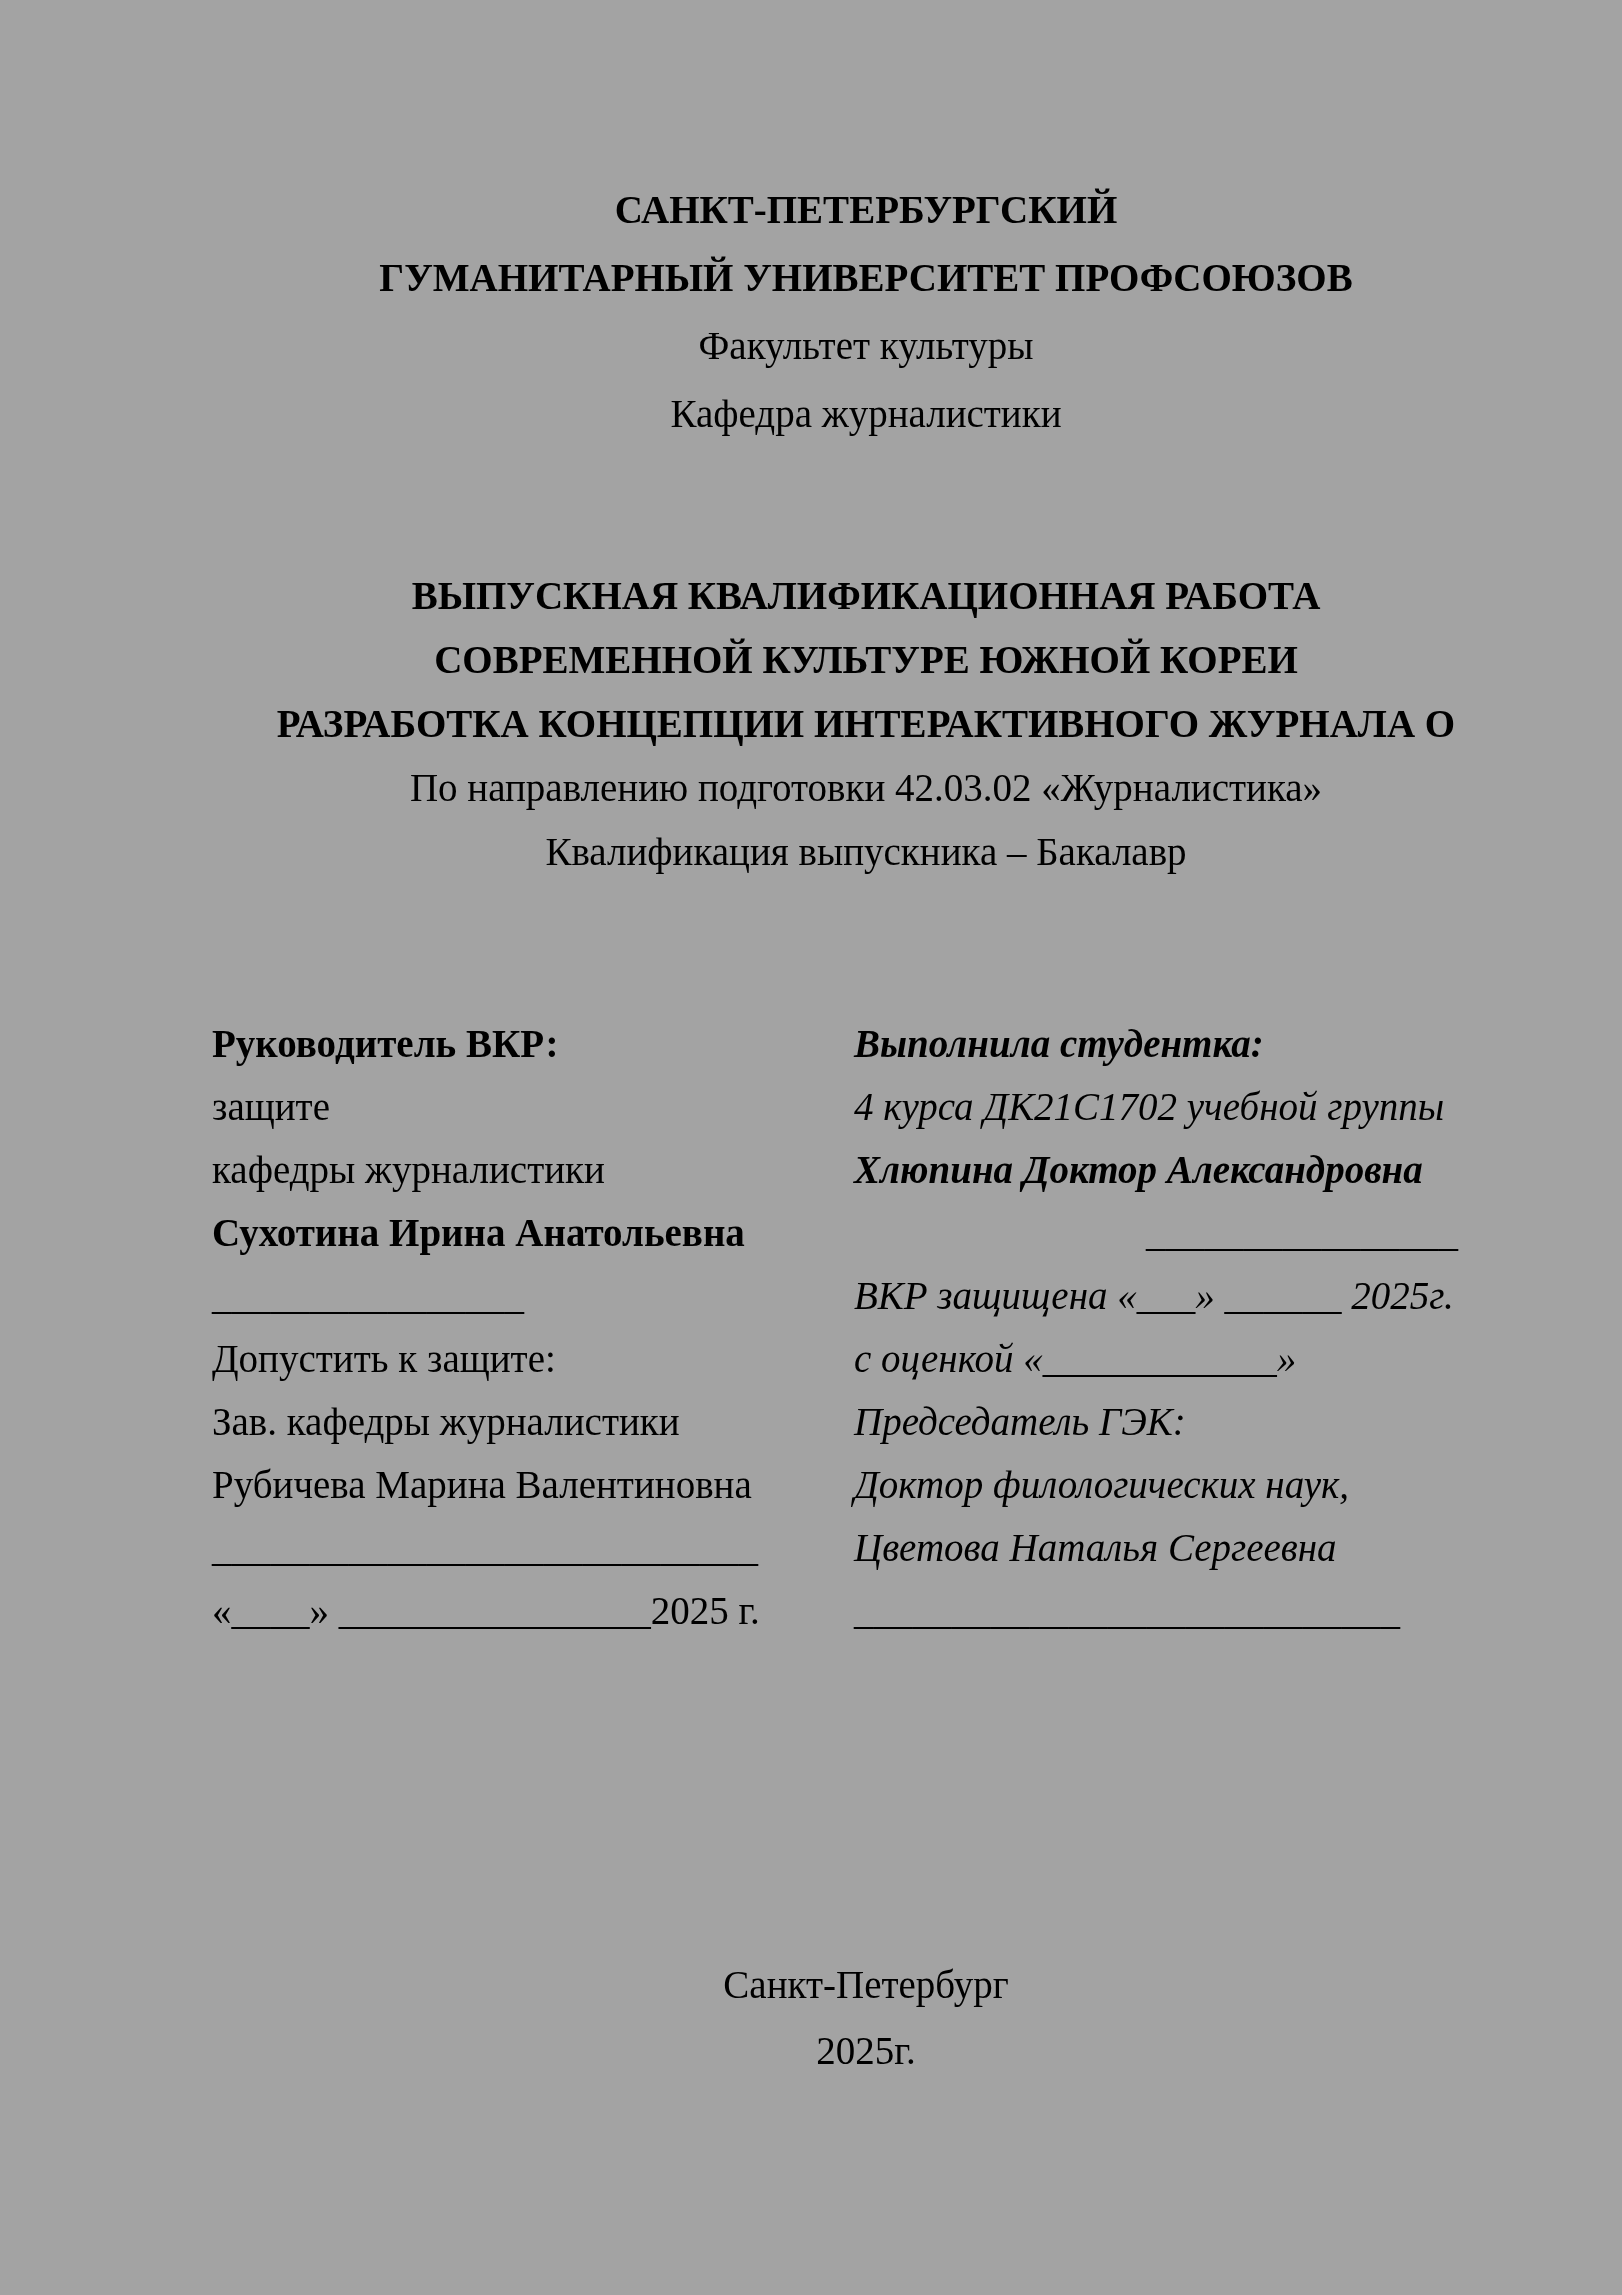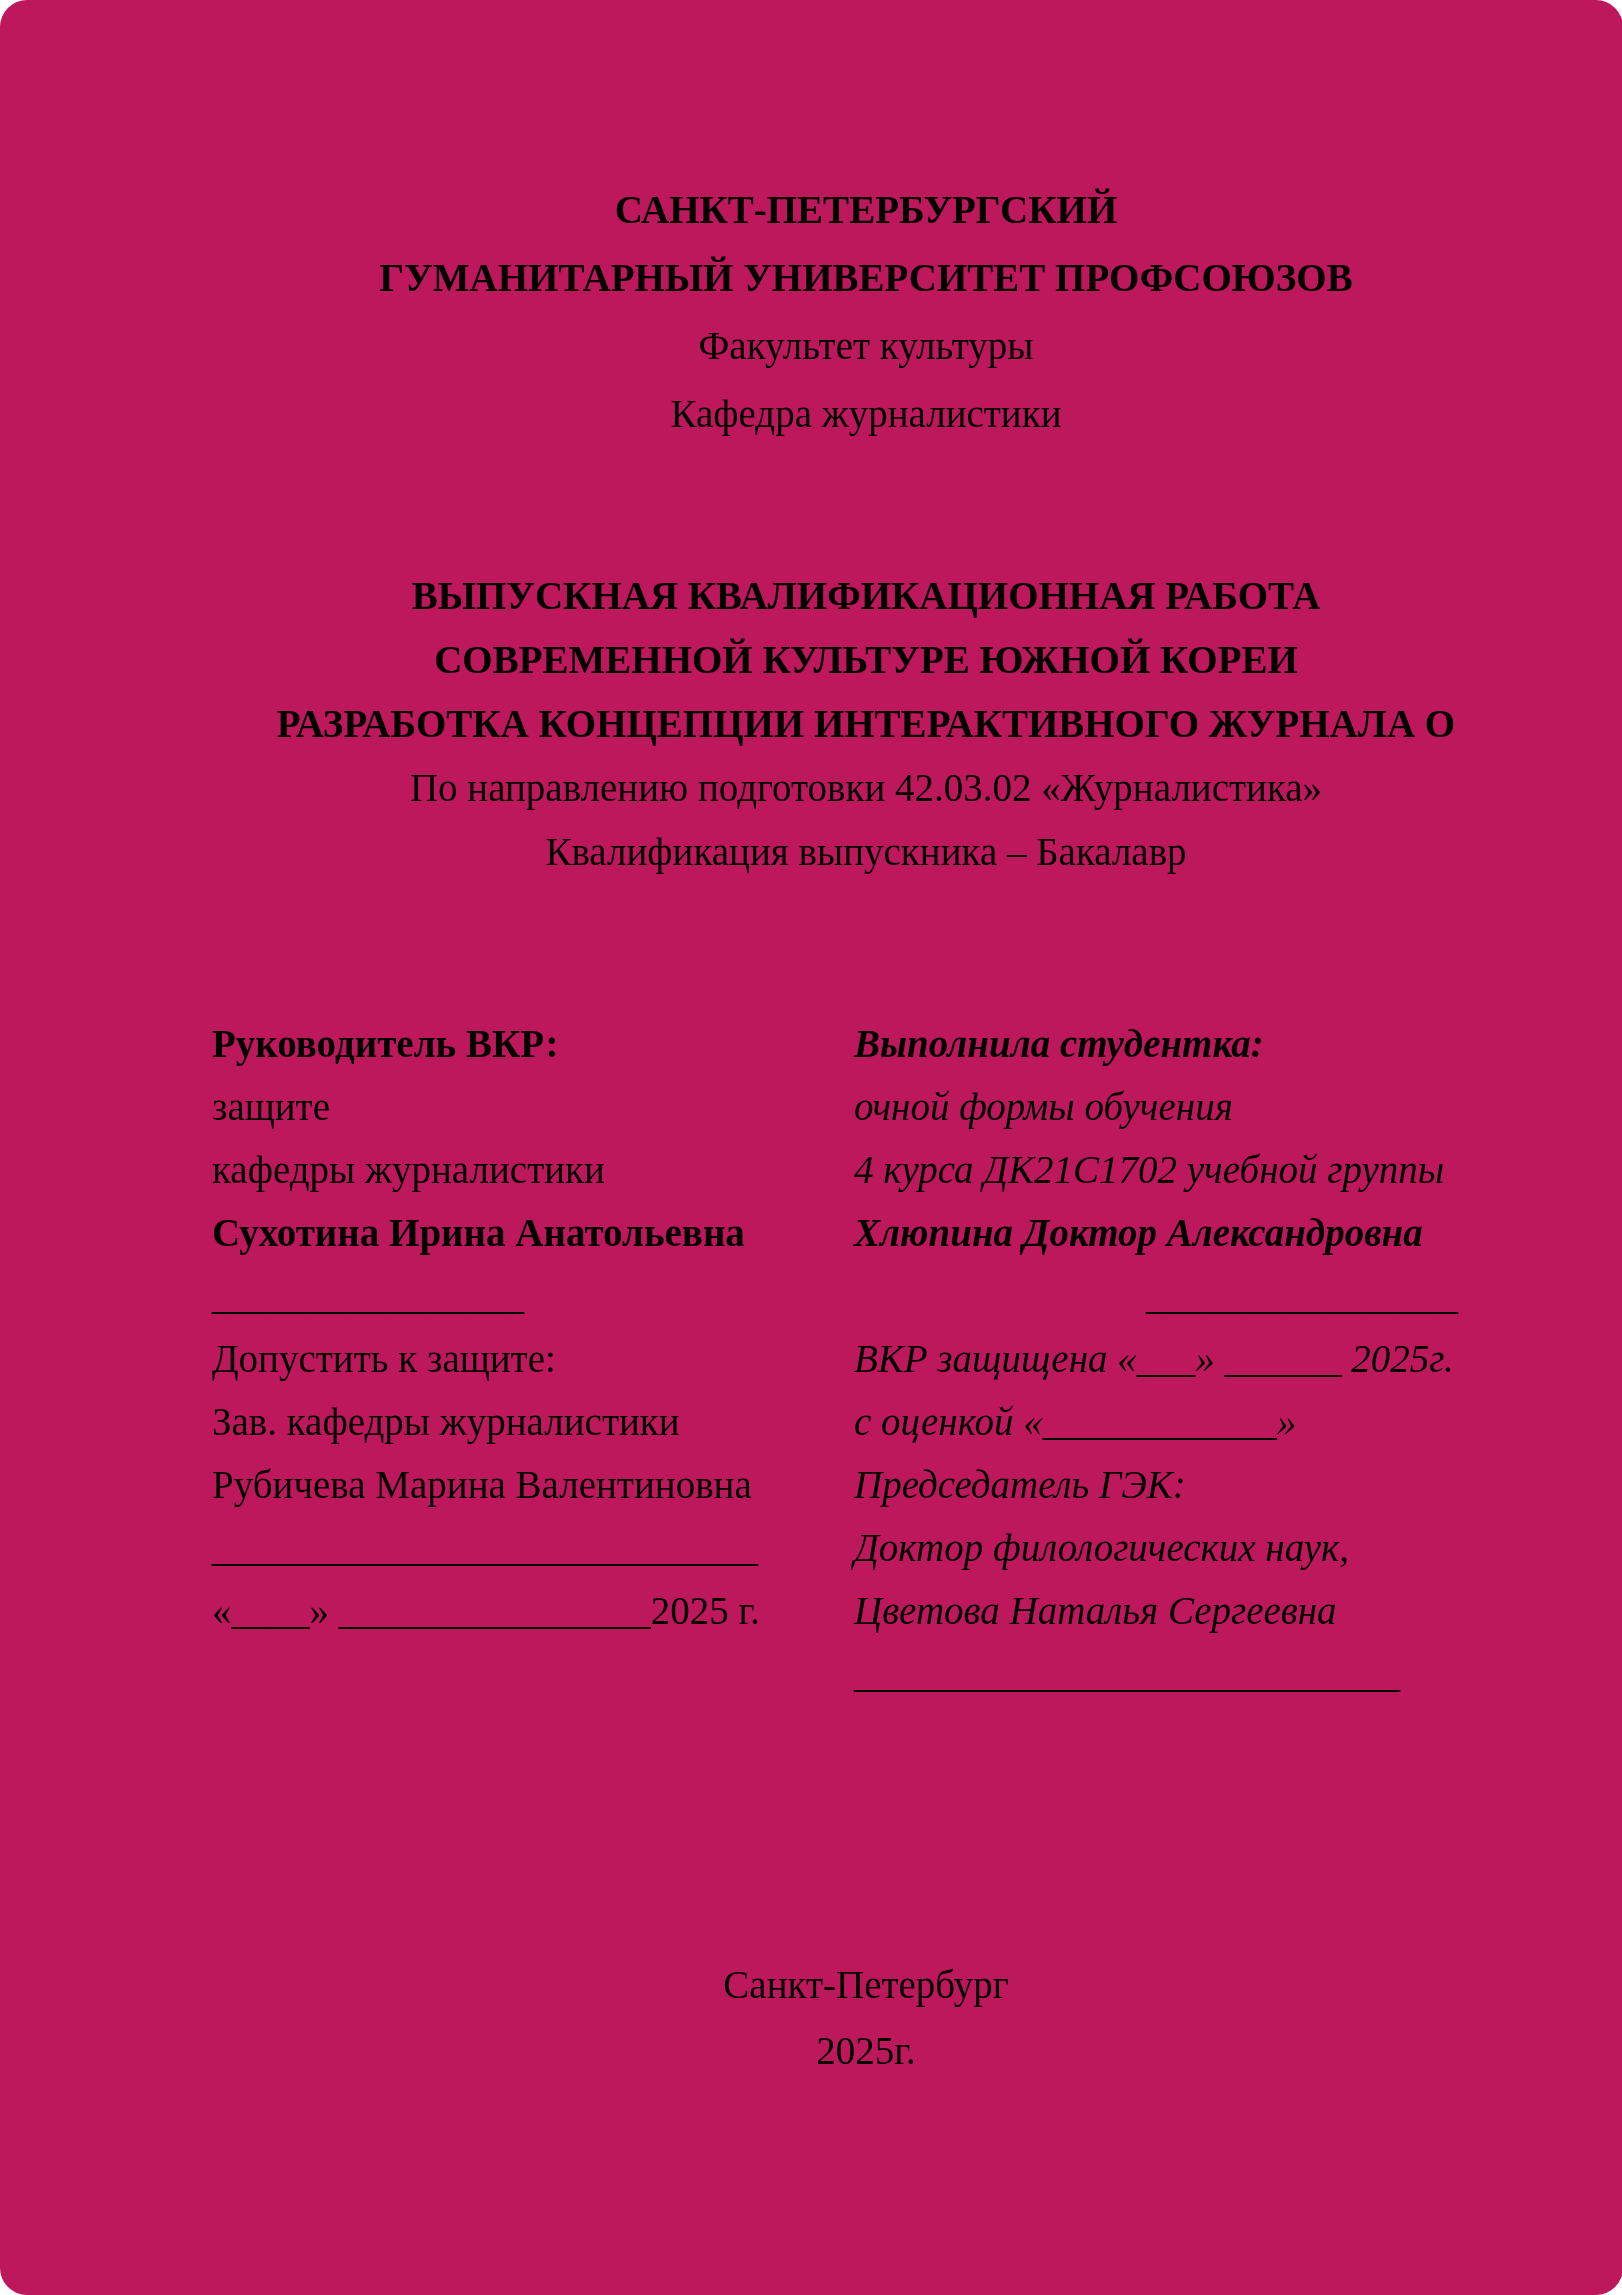--- a/index.html
+++ b/index.html
@@ -4,26 +4,25 @@
 <style>
   html, body {
     margin: 0;
     padding: 0;
     background: #ffffff;
   }
   .page {
     position: relative;
     width: 1623px;
     height: 2295px;
-    background: #be185d;
+    background: #a3a3a3;
     color: #000000;
     font-family: "Liberation Serif", "DejaVu Serif", serif;
     font-size: 39px;
     overflow: hidden;
-    border-radius: 27px;
   }
   .centered-block {
     position: absolute;
     left: 224px;
     width: 1284px; 
     text-align: center;
   }
   .header-block { top: 176px; line-height: 68px; }
   .title-block  { top: 564px; line-height: 64px; }
   .footer-block { top: 1952px; line-height: 66px; }
@@ -69,21 +68,20 @@
     <div class="row">________________</div>
     <div class="row">Допустить к защите:</div>
     <div class="row">Зав. кафедры журналистики</div>
     <div class="row">Рубичева Марина Валентиновна</div>
     <div class="row">____________________________</div>
     <div class="row">«____» ________________2025 г.</div>
   </div>
 
   <div class="col col-right">
     <div class="row bold">Выполнила студентка:</div>
-    <div class="row">очной формы обучения</div>
     <div class="row">4 курса ДК21С1702 учебной группы</div>
     <div class="row bold">Хлюпина Доктор Александровна</div>
     <div class="row row-right-aligned">________________</div>
     <div class="row">ВКР защищена «___» ______ 2025г.</div>
     <div class="row">с оценкой «____________»</div>
     <div class="row">Председатель ГЭК:</div>
     <div class="row">Доктор филологических наук,</div>
     <div class="row">Цветова Наталья Сергеевна</div>
     <div class="row">____________________________</div>
   </div>

